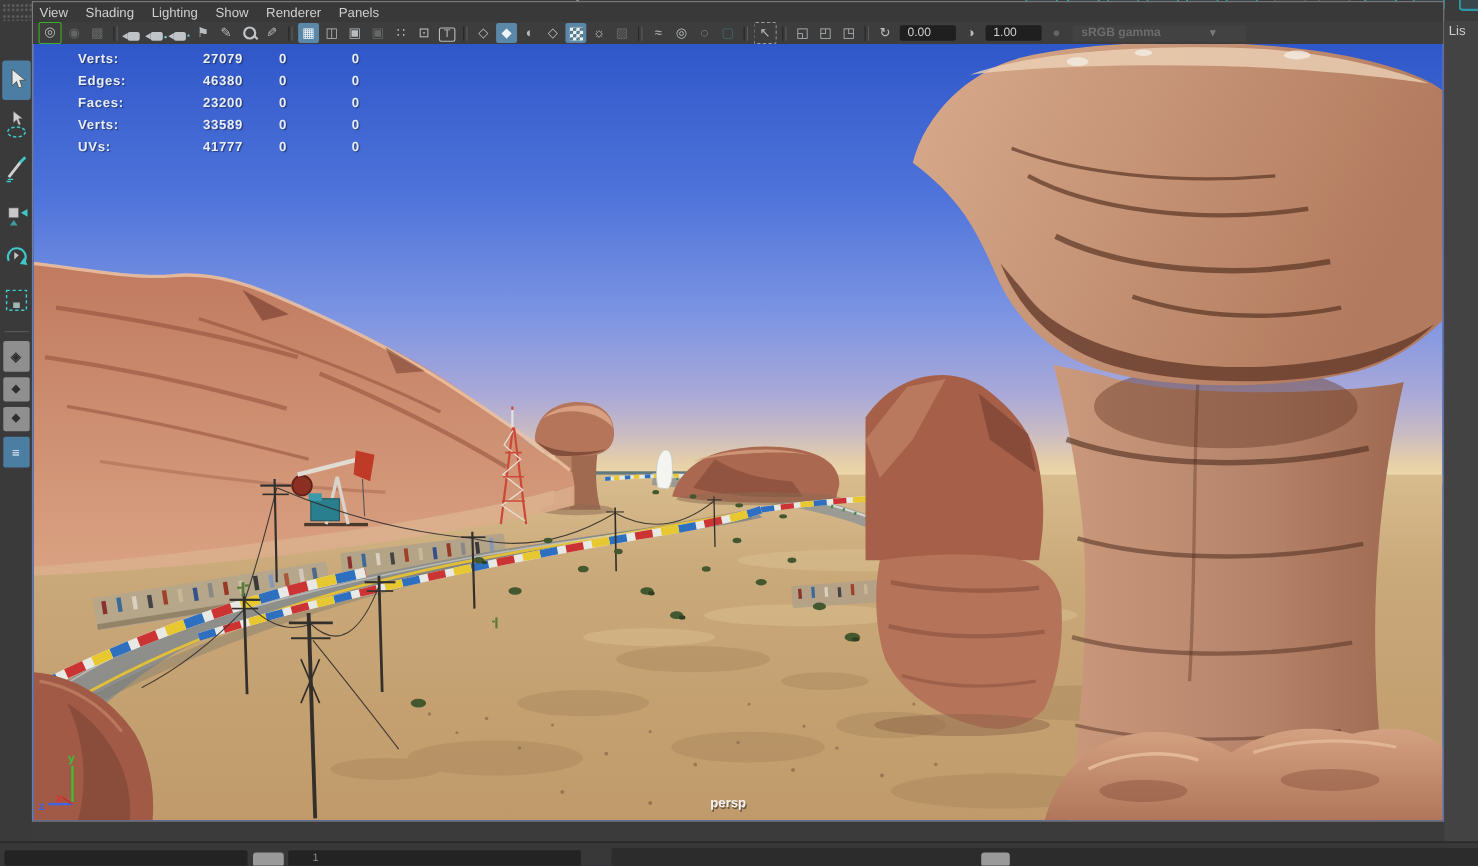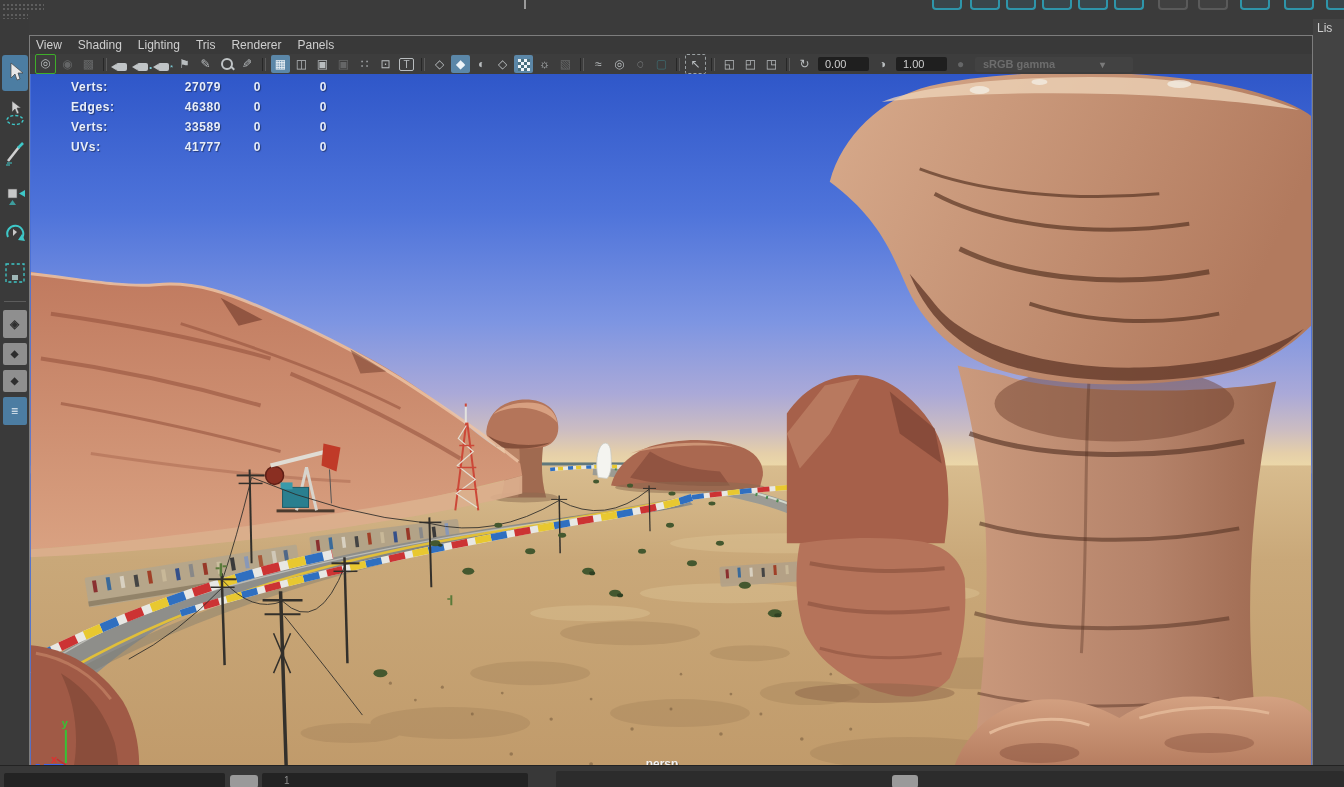--- a/index.html
+++ b/index.html
@@ -15,21 +15,21 @@
   
   #toolbox{position:absolute;left:0;top:19px;width:29px;height:768px;background:#3a3a3a;}
   .tool{width:26px;height:36px;margin:4px auto 4px auto;border-radius:3px;display:flex;align-items:center;justify-content:center;}
   .tool.active{background:#4c7da2;}
   .tb-sep{width:22px;height:1px;background:#5c5c5c;margin:10px auto 8px auto;}
   .lay-btn{width:24px;height:28px;margin:5px auto;border-radius:2px;background:#8f8f8f;color:#2e2e2e;
            font-size:12px;line-height:28px;text-align:center;font-weight:bold;}
   .lay-btn.small{height:22px;line-height:22px;font-size:10px;}
   .lay-btn.active{background:#4c7da2;color:#eaf2f6;}
   
-  #viewport-frame{position:absolute;left:29px;top:35px;width:1284px;height:746px;border:1px solid #7d7d7d;
+  #viewport-frame{position:absolute;left:29px;top:1px;width:1284px;height:746px;border:1px solid #7d7d7d;
                   background:#393939;box-sizing:border-box;}
   #vp-menubar{position:absolute;left:0;top:0;width:100%;height:18px;display:flex;align-items:center;}
   .vp-menu{color:#cfcfcf;font-size:12px;padding:0 8px;line-height:18px;}
   .vp-menu:first-child{padding-left:6px;}
   #vp-iconbar{position:absolute;left:0;top:18px;width:100%;height:20px;background:#3d3d3d;display:flex;align-items:center;overflow:hidden;}
   .vbar-icon{position:relative;width:19px;height:18px;line-height:18px;font-size:12px;text-align:center;
              color:#b9bdbf;margin:0 1px;border-radius:2px;flex:0 0 auto;}
   .vbar-icon.st-active{background:#5b87a8;color:#eef4f8;}
   .vbar-icon.st-dim{opacity:.32;}
   .vbar-icon.st-dimteal{color:#3e8d96;opacity:.55;}
@@ -139,21 +139,21 @@
   <div class="lay-btn small">◆</div>
   <div class="lay-btn small">◆</div>
   <div class="lay-btn active">≡</div>
 </div>
 
 <div id="viewport-frame">
   <div id="vp-menubar">
         <div class="vp-menu">View</div>
         <div class="vp-menu">Shading</div>
         <div class="vp-menu">Lighting</div>
-        <div class="vp-menu">Tris</div>
+        <div class="vp-menu">Show</div>
         <div class="vp-menu">Renderer</div>
         <div class="vp-menu">Panels</div>
       </div>
   <div id="vp-iconbar">
         <div style="width: 4px; flex: 0 0 auto;"></div>
         <span class="vbar-icon st-green"><span class="gl">◎</span></span>
         <span class="vbar-icon st-dim"><span class="gl">◉</span></span>
         <span class="vbar-icon st-dim"><span class="gl">▩</span></span>
         <span class="vbar-sep"></span>
         <span class="vbar-icon st-normal"><span class="g-cam"></span></span>
@@ -558,20 +558,21 @@
       </g>
 
       <text x="633" y="696" fill="#1a1a1a" opacity="0.5" font-size="12" font-weight="bold" text-anchor="middle" font-family="Liberation Sans, sans-serif">persp</text>
       <text x="632" y="695" fill="#f2f2f2" font-size="12" font-weight="bold" text-anchor="middle" font-family="Liberation Sans, sans-serif">persp</text>
     </svg>
 
     
     <div id="hud">
           <div class="hud-row"><span class="hud-c hud-label">Verts:</span><span class="hud-c hud-total">27079</span><span class="hud-c hud-sel">0</span><span class="hud-c hud-oth">0</span></div>
           <div class="hud-row"><span class="hud-c hud-label">Edges:</span><span class="hud-c hud-total">46380</span><span class="hud-c hud-sel">0</span><span class="hud-c hud-oth">0</span></div>
+          <div class="hud-row"><span class="hud-c hud-label">Faces:</span><span class="hud-c hud-total">23200</span><span class="hud-c hud-sel">0</span><span class="hud-c hud-oth">0</span></div>
           <div class="hud-row"><span class="hud-c hud-label">Verts:</span><span class="hud-c hud-total">33589</span><span class="hud-c hud-sel">0</span><span class="hud-c hud-oth">0</span></div>
           <div class="hud-row"><span class="hud-c hud-label">UVs:</span><span class="hud-c hud-total">41777</span><span class="hud-c hud-sel">0</span><span class="hud-c hud-oth">0</span></div>
         </div>
   </div>
 </div>
 
 <div id="right-gutter">
   <span class="clip-label">Lis</span>
 </div>
 

